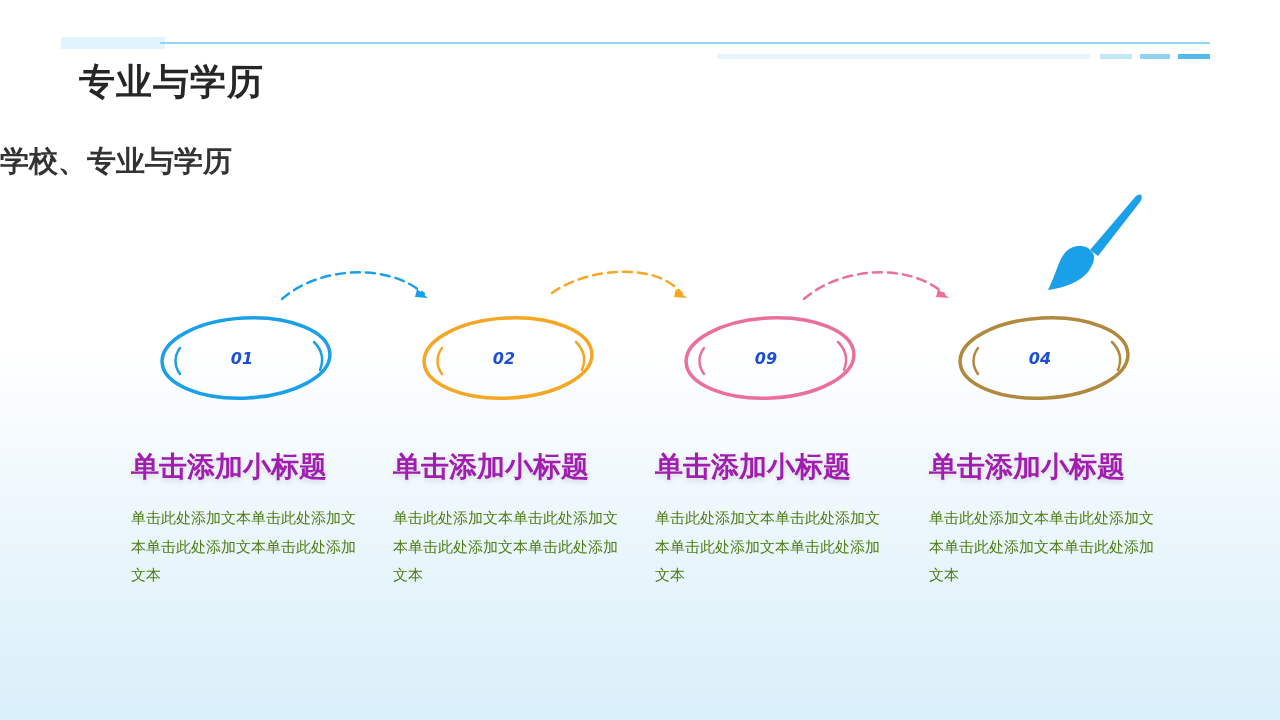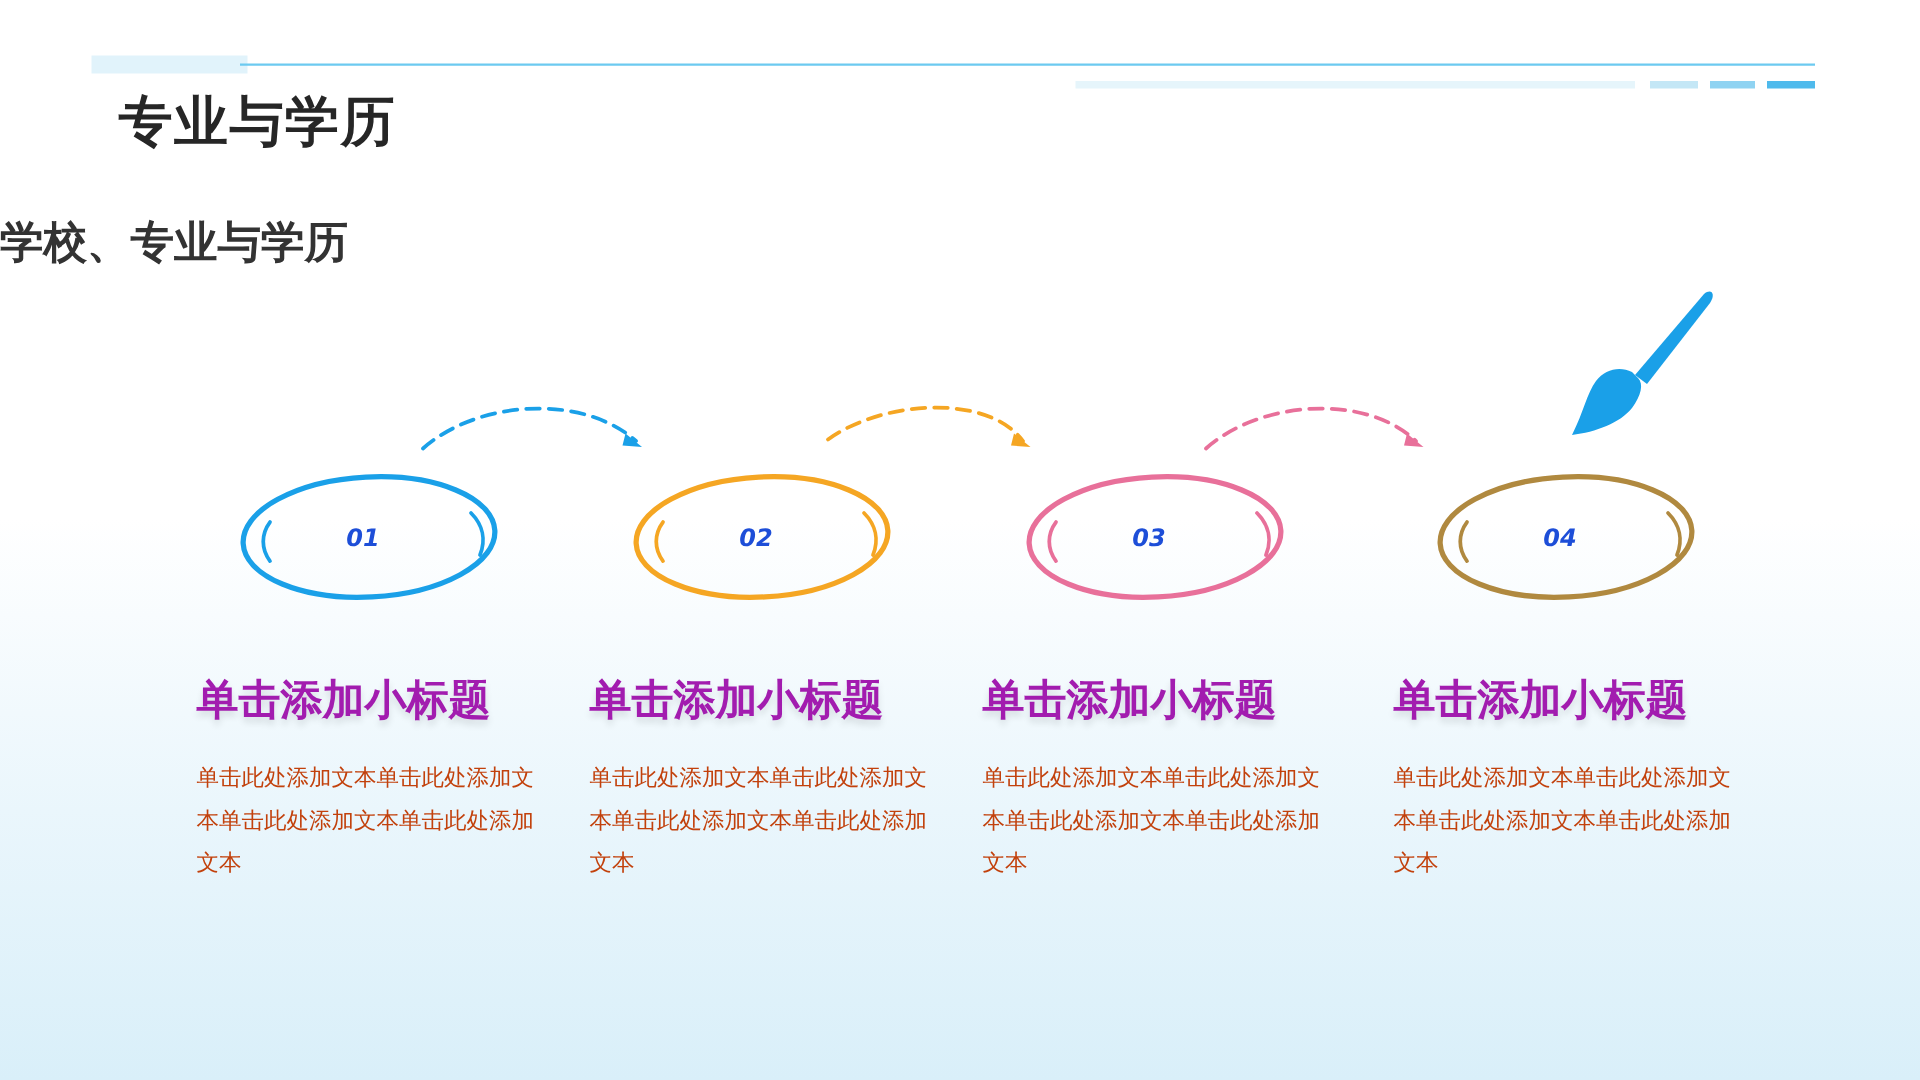--- a/index.html
+++ b/index.html
@@ -20,21 +20,21 @@
     .step-num {
       position: absolute; font-size: 16px; font-weight: bold; font-style: italic;
       color: #1d4ed8; text-align: center; width: 100px; line-height: 30px;
     }
     .card-title {
       position: absolute; font-size: 28px; font-weight: bold; color: #a21caf;
       line-height: 34px; white-space: nowrap;
       text-shadow: 0 3px 5px rgba(0,0,0,0.12);
     }
     .card-body {
-      position: absolute; width: 230px; font-size: 15px; color: #c2410c;
+      position: absolute; width: 230px; font-size: 15px; color: #4d7c0f;
       line-height: 28.5px;
     }
   </style>
 </head>
 <body>
 
 <div class="abs" style="left:0;top:0;width:1280px;height:70px;">
   <svg width="1280" height="70">
     <rect x="61" y="37" width="104" height="12" fill="#e1f3fb"></rect>
     <line x1="160" y1="43" x2="1210" y2="43" stroke="#6ccaf0" stroke-width="1.5"></line>
@@ -86,21 +86,21 @@
   <path d="M4 31 C40 5 110 0 134 32" fill="none" stroke="#f5a623" stroke-width="2.5" stroke-dasharray="9 6" stroke-linecap="round"></path>
   <path d="M128 27 L139 36 L126 35" fill="#f5a623"></path>
 </svg>
 
 <div class="abs" style="left:654px;top:260px;width:260px;height:340px;">
   <svg class="abs" style="left:28px;top:52px;" width="180" height="92">
     <ellipse cx="88" cy="46" rx="84" ry="40" fill="none" stroke="#e8709a" stroke-width="3.5" transform="rotate(-3 88 46)"></ellipse>
     <path d="M22 36 C16 44 16 54 22 62" fill="none" stroke="#e8709a" stroke-width="2.5" stroke-linecap="round"></path>
     <path d="M156 30 C164 38 166 48 162 58" fill="none" stroke="#e8709a" stroke-width="2.5" stroke-linecap="round"></path>
   </svg>
-  <div class="step-num" style="left:62px;top:84px;">03</div>
+  <div class="step-num" style="left:62px;top:84px;">09</div>
   <div class="card-title" style="left:1px;top:190px;">单击添加小标题</div>
   <div class="card-body" style="left:1px;top:244px;">单击此处添加文本单击此处添加文本单击此处添加文本单击此处添加文本</div>
 </div>
 
 <svg class="abs" style="left:800px;top:262px;" width="160" height="45">
   <path d="M4 37 C40 5 110 0 144 32" fill="none" stroke="#e8709a" stroke-width="2.5" stroke-dasharray="9 6" stroke-linecap="round"></path>
   <path d="M138 27 L149 36 L136 35" fill="#e8709a"></path>
 </svg>
 
 <div class="abs" style="left:916px;top:260px;width:260px;height:340px;margin-left:12px;">

